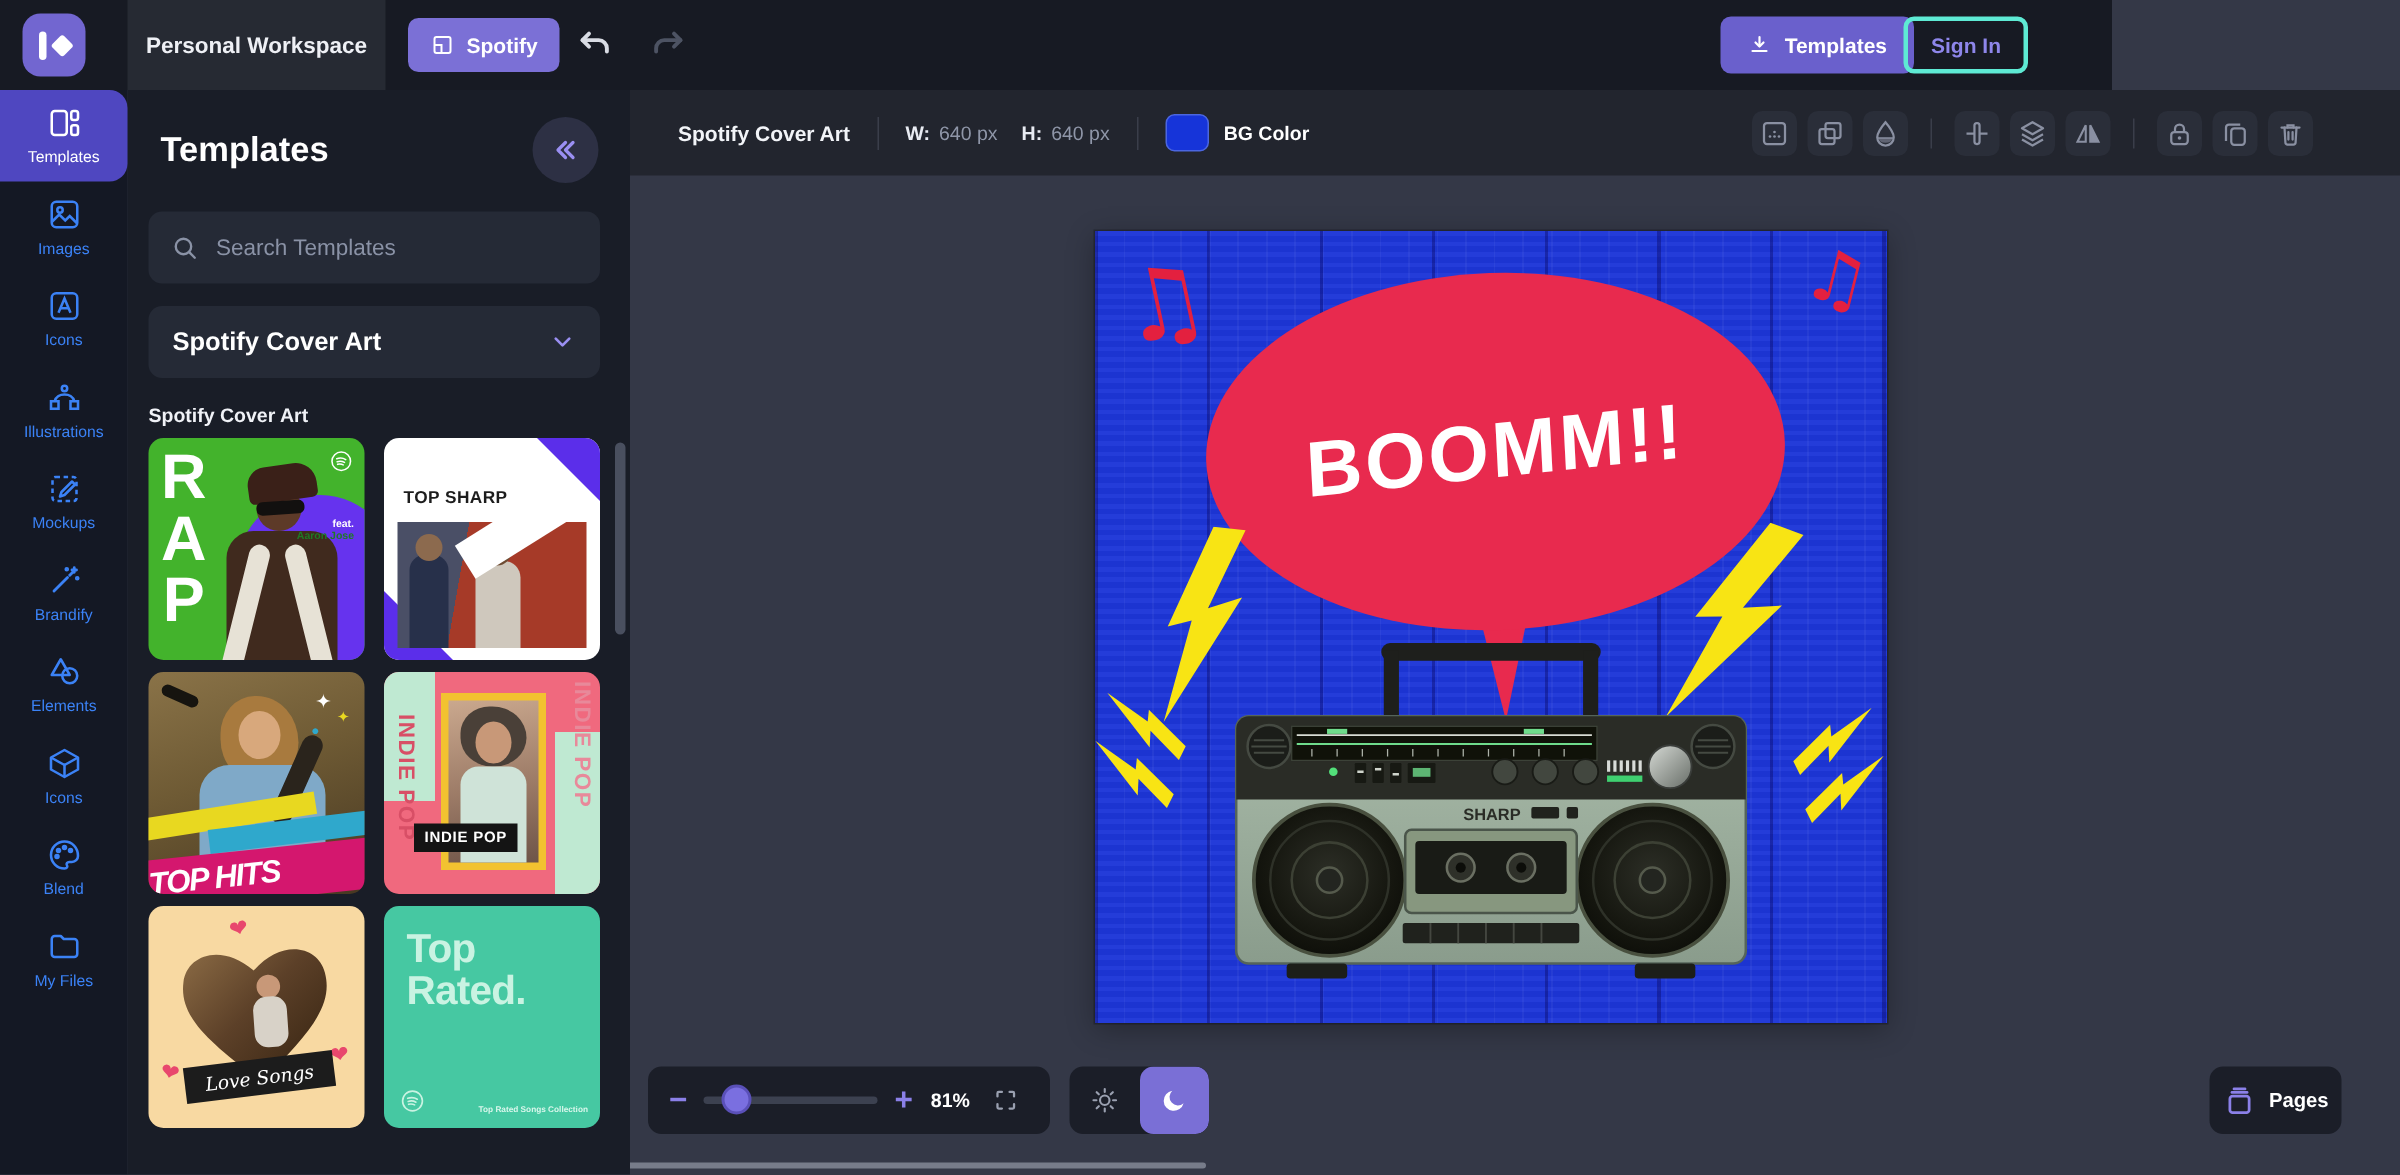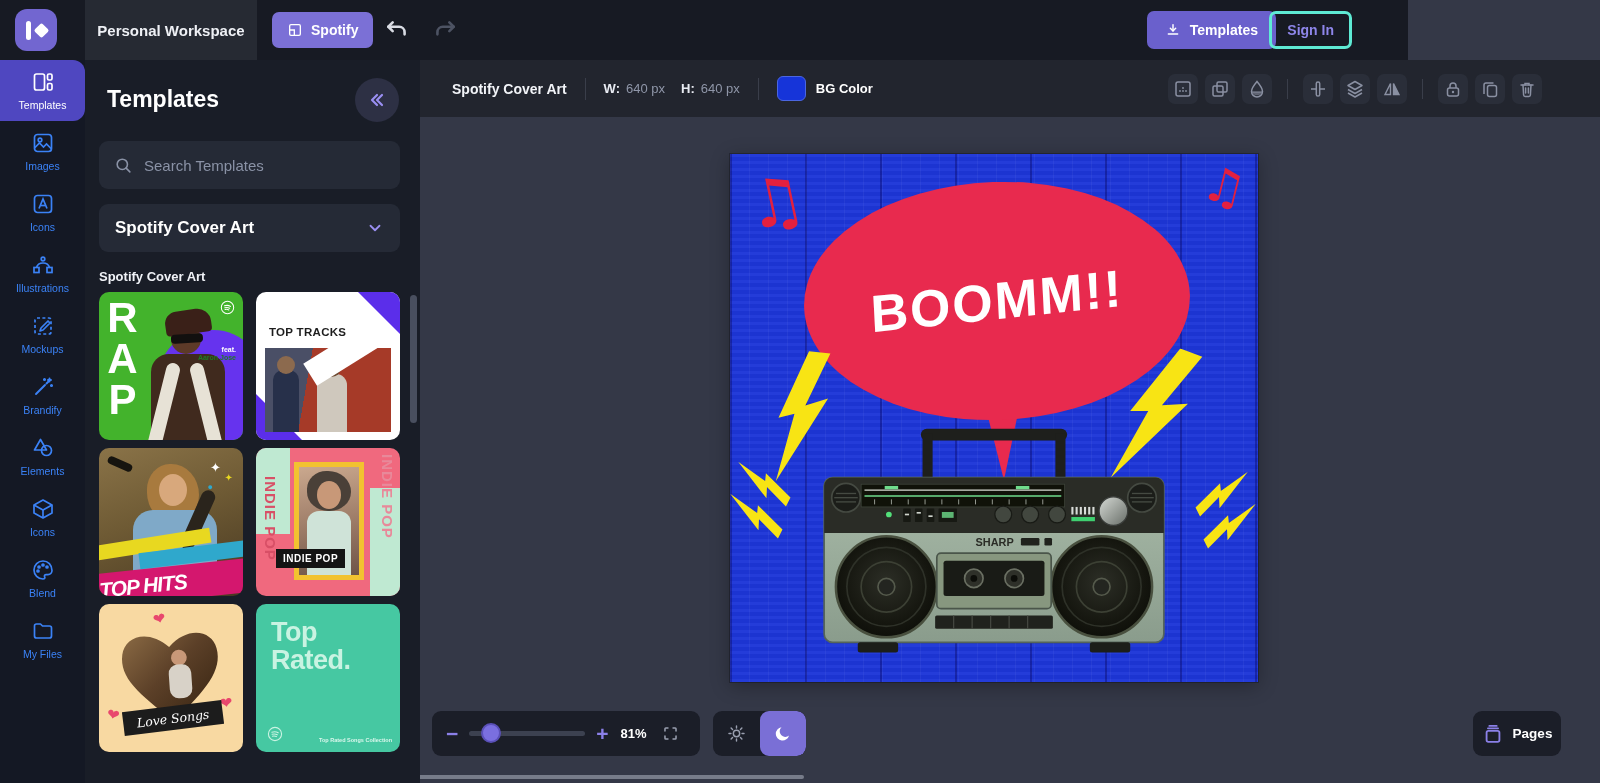--- a/index.html
+++ b/index.html
@@ -326,21 +326,21 @@
       <div class="feat">
         <div class="f1">feat.</div>
         <div class="f2">Aaron Jose</div>
       </div>
     </div>
 
     <div class="thumb t-2021">
       <div class="corner-tr"></div>
       <div class="corner-bl"></div>
       <div class="year">2021</div>
-      <div class="sub">TOP TRACKS</div>
+      <div class="sub">TOP SHARP</div>
       <div class="photo">
         <div class="p1"></div>
           <div class="p2"></div>
           <div class="slash"></div>
       </div>
     </div>
 
     <div class="thumb t-hits">
       <div class="mic"></div>
       <div class="hair"></div>

